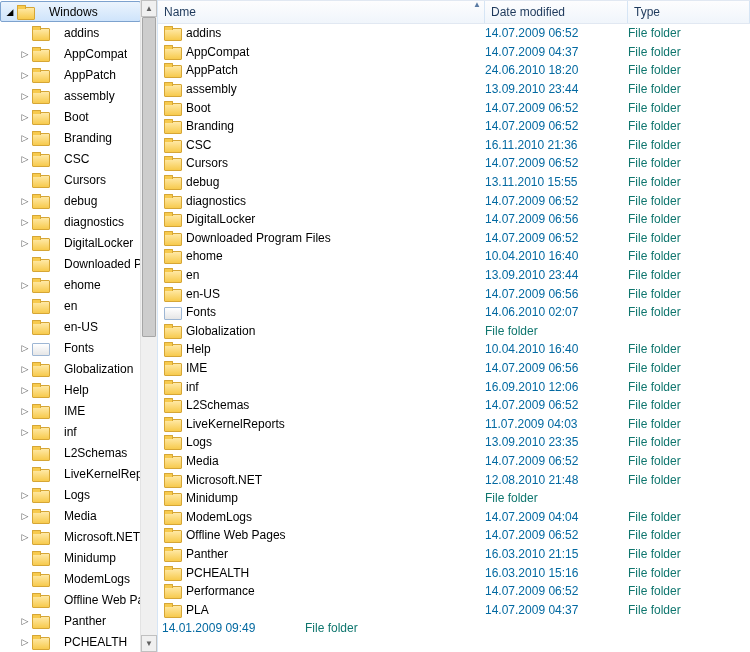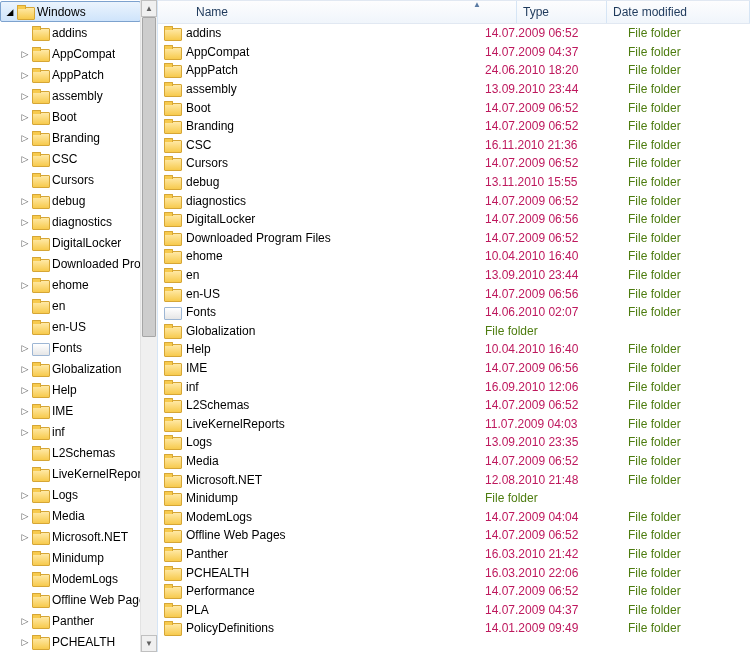--- a/index.html
+++ b/index.html
@@ -81,21 +81,21 @@
   background: #f7ca4d;
   border: 1px solid #d6a635;
   border-bottom: none;
   border-radius: 1px 1px 0 0;
 }
 .folder-icon.fonts::before {
   background: linear-gradient(#fff, #e6e6e6);
   border-color: #9db6d4;
 }
 .folder-icon.fonts::after { display:none; }
-.tree-label { overflow: hidden; text-overflow: clip; }
+.tree-label { overflow: hidden; text-overflow: clip; margin-left: 12px; }
 .tree-item.selected {
   background: linear-gradient(#ebf4fd, #cfe4fb);
   border: 1px solid #7da2ce;
   border-radius: 2px;
   height: 21px;
 }
 
 .list-pane {
   flex: 1;
   height: 652px;
@@ -110,40 +110,40 @@
   border-top: 1px solid #e1e8f2;
 }
 .col-head {
   border-right: 1px solid #d6e5f5;
   padding: 4px 6px;
   color: #1e395b;
   font-weight: normal;
   display: flex;
   align-items: center;
 }
-.col-name { width: 327px; margin-left: 32px; }
+.col-name { width: 327px; }
 .col-date { width: 143px; }
 .col-type { flex: 1; }
 .sort-arrow {
   position: absolute;
   left: 315px; top: 0;
   font-size: 8px; color: #5a7aa3;
 }
 .list-body { }
 .row {
   height: 18.6px;
   display: flex;
   align-items: center;
   padding-left: 4px;
   cursor: default;
   white-space: nowrap;
 }
 .row .c-name { width: 323px; display: flex; align-items: center; }
-.row .c-date { width: 143px; color: #be185d; }
-.row .c-type { flex: 1; color: #4d7c0f; }
+.row .c-date { width: 143px; color: #0369a1; }
+.row .c-type { flex: 1; color: #0f766e; }
 .row .folder-icon { margin-left: 2px; margin-right: 6px; }
 .row .nm { color: #000; }
 </style>
 </head>
 <body>
 
 <div class="tree-pane">
   <div class="tree-content">
     <div class="tree-item root selected">
       <span class="expander open">◢</span>
@@ -311,26 +311,26 @@
     <div class="arrow dn">▼</div>
   </div>
 </div>
 
 <div class="list-pane">
   <div class="header-row">
     <div class="col-head col-name">
       <span>Name</span>
     </div>
     <span class="sort-arrow">▲</span>
+    <div class="col-head col-date">
+      <span>Date modified</span>
+    </div>
     <div class="col-head col-type">
       <span>Type</span>
     </div>
-    <div class="col-head col-date">
-      <span>Date modified</span>
-    </div>
   </div>
   <div class="list-body" id="list-body">
       <div class="row">
         <div class="c-name">
           <span class="folder-icon"></span>
           <span class="nm">addins</span>
         </div>
         <div class="c-date">14.07.2009 06:52</div>
         <div class="c-type">File folder</div>
       </div>
@@ -546,49 +546,45 @@
           <span class="nm">Offline Web Pages</span>
         </div>
         <div class="c-date">14.07.2009 06:52</div>
         <div class="c-type">File folder</div>
       </div>
       <div class="row">
         <div class="c-name">
           <span class="folder-icon"></span>
           <span class="nm">Panther</span>
         </div>
-        <div class="c-date">16.03.2010 21:42</div>
+        <div class="c-date">16.03.2010 21:15</div>
         <div class="c-type">File folder</div>
       </div>
       <div class="row">
         <div class="c-name">
           <span class="folder-icon"></span>
           <span class="nm">PCHEALTH</span>
         </div>
-        <div class="c-date">16.03.2010 22:06</div>
+        <div class="c-date">16.03.2010 15:16</div>
         <div class="c-type">File folder</div>
       </div>
       <div class="row">
         <div class="c-name">
           <span class="folder-icon"></span>
           <span class="nm">Performance</span>
         </div>
         <div class="c-date">14.07.2009 06:52</div>
         <div class="c-type">File folder</div>
       </div>
       <div class="row">
         <div class="c-name">
           <span class="folder-icon"></span>
           <span class="nm">PLA</span>
         </div>
         <div class="c-date">14.07.2009 04:37</div>
         <div class="c-type">File folder</div>
       </div>
       <div class="row">
-        <div class="c-name">
-          <span class="folder-icon"></span>
-          <span class="nm">PolicyDefinitions</span>
-        </div>
         <div class="c-date">14.01.2009 09:49</div>
         <div class="c-type">File folder</div>
       </div>
     </div>
 </div>
 
 </body></html>

